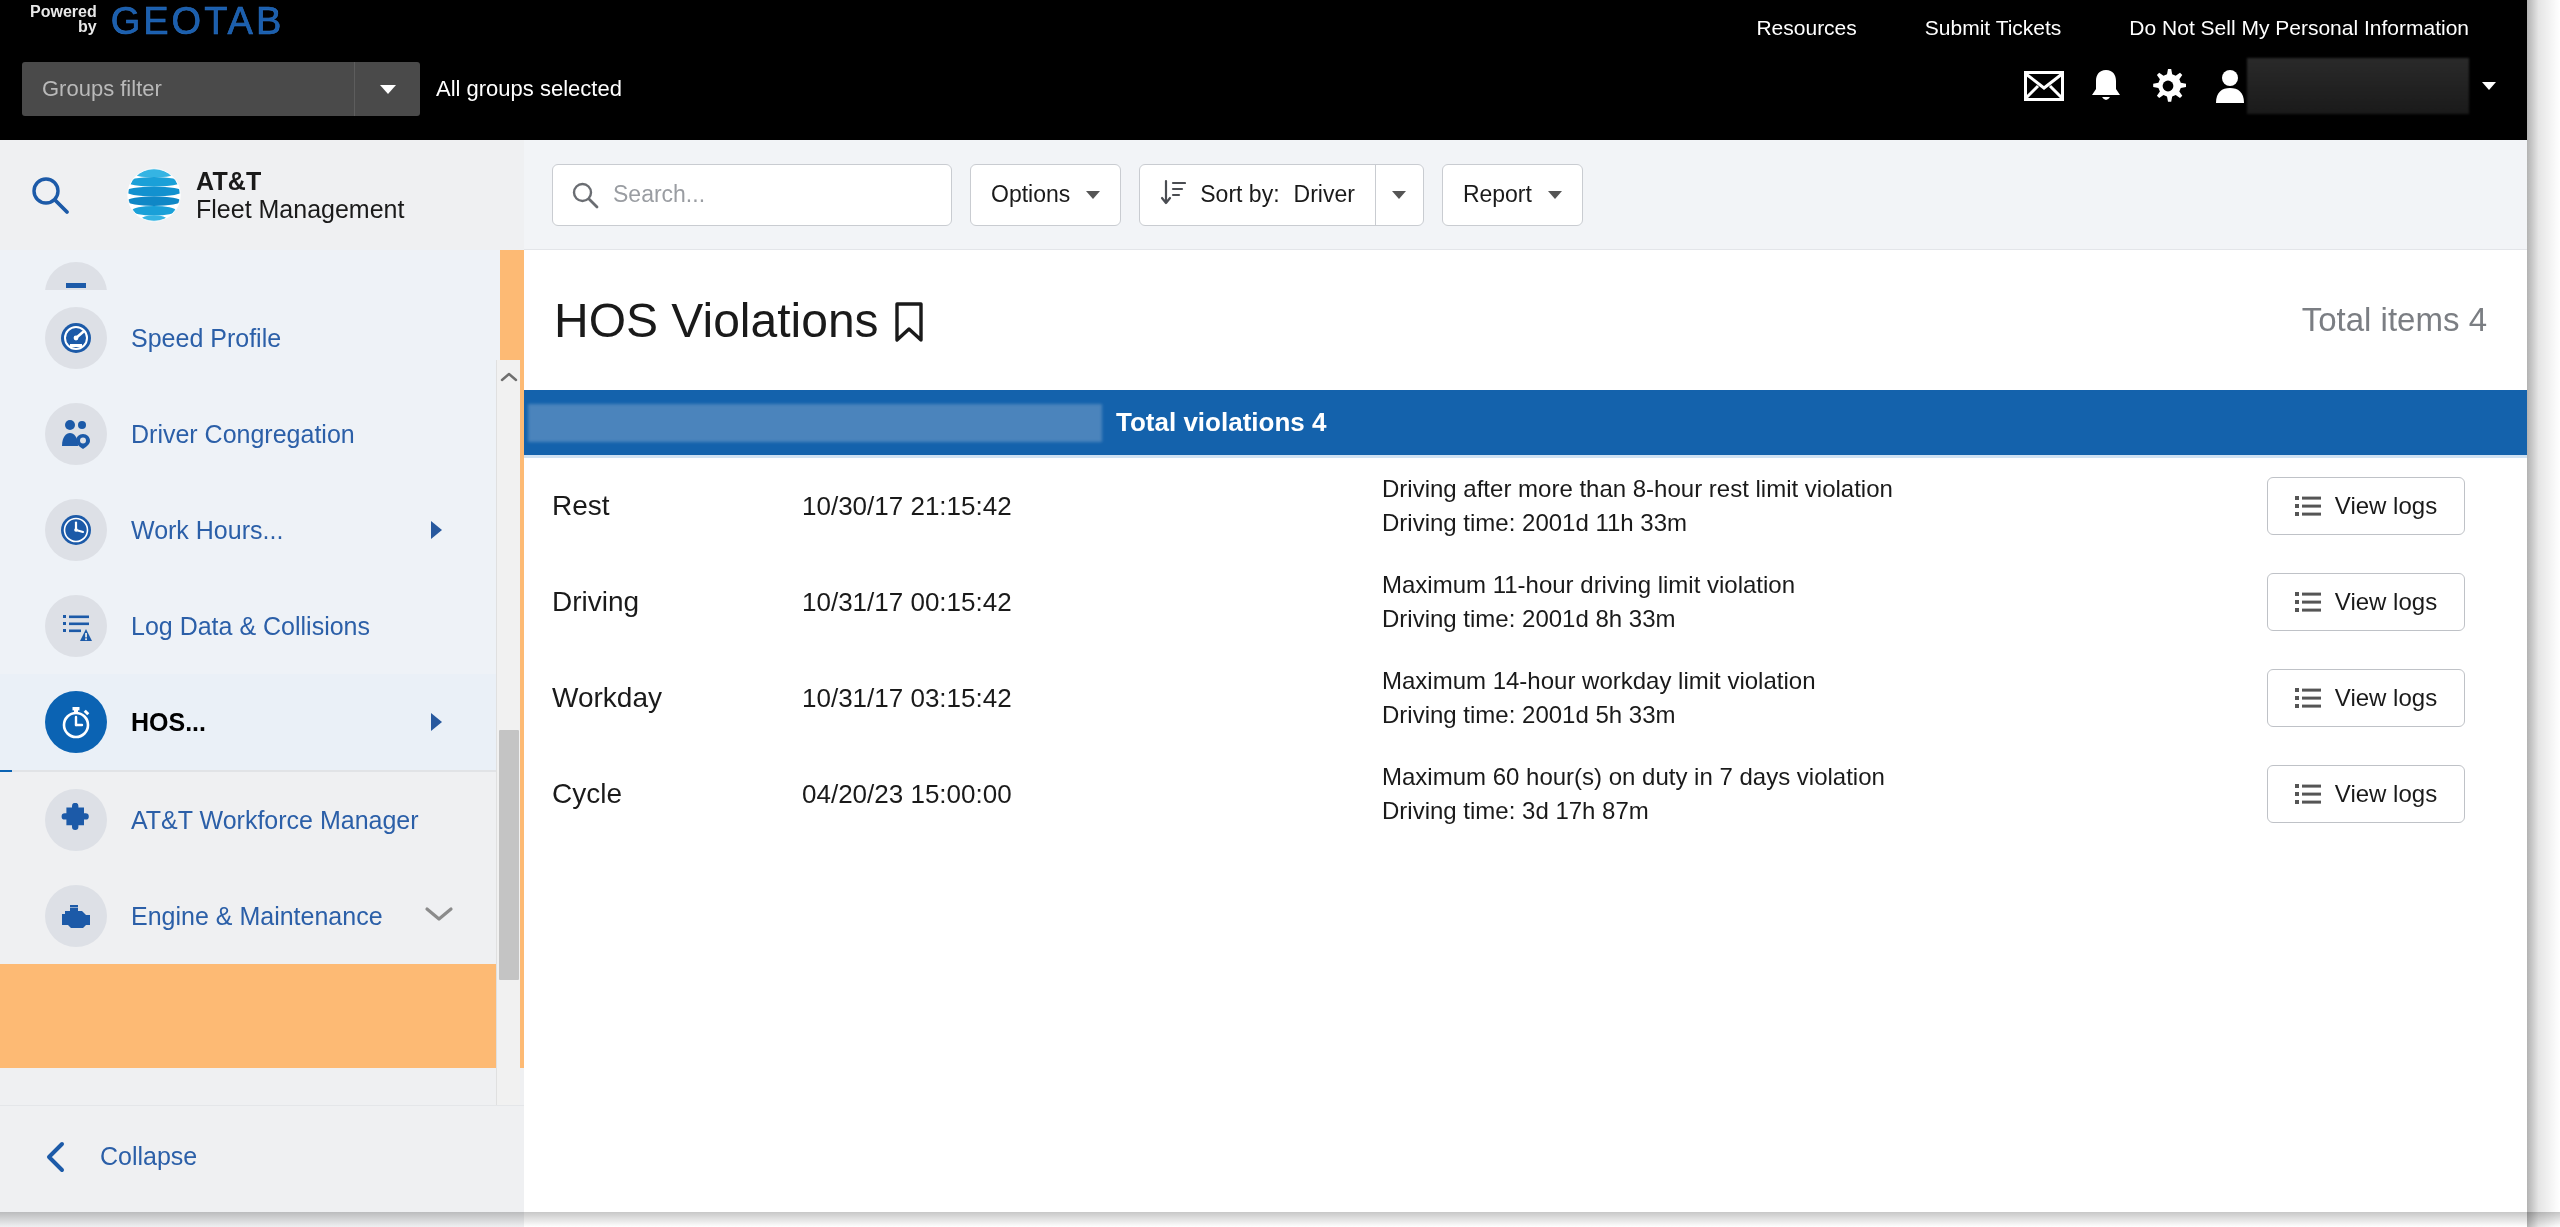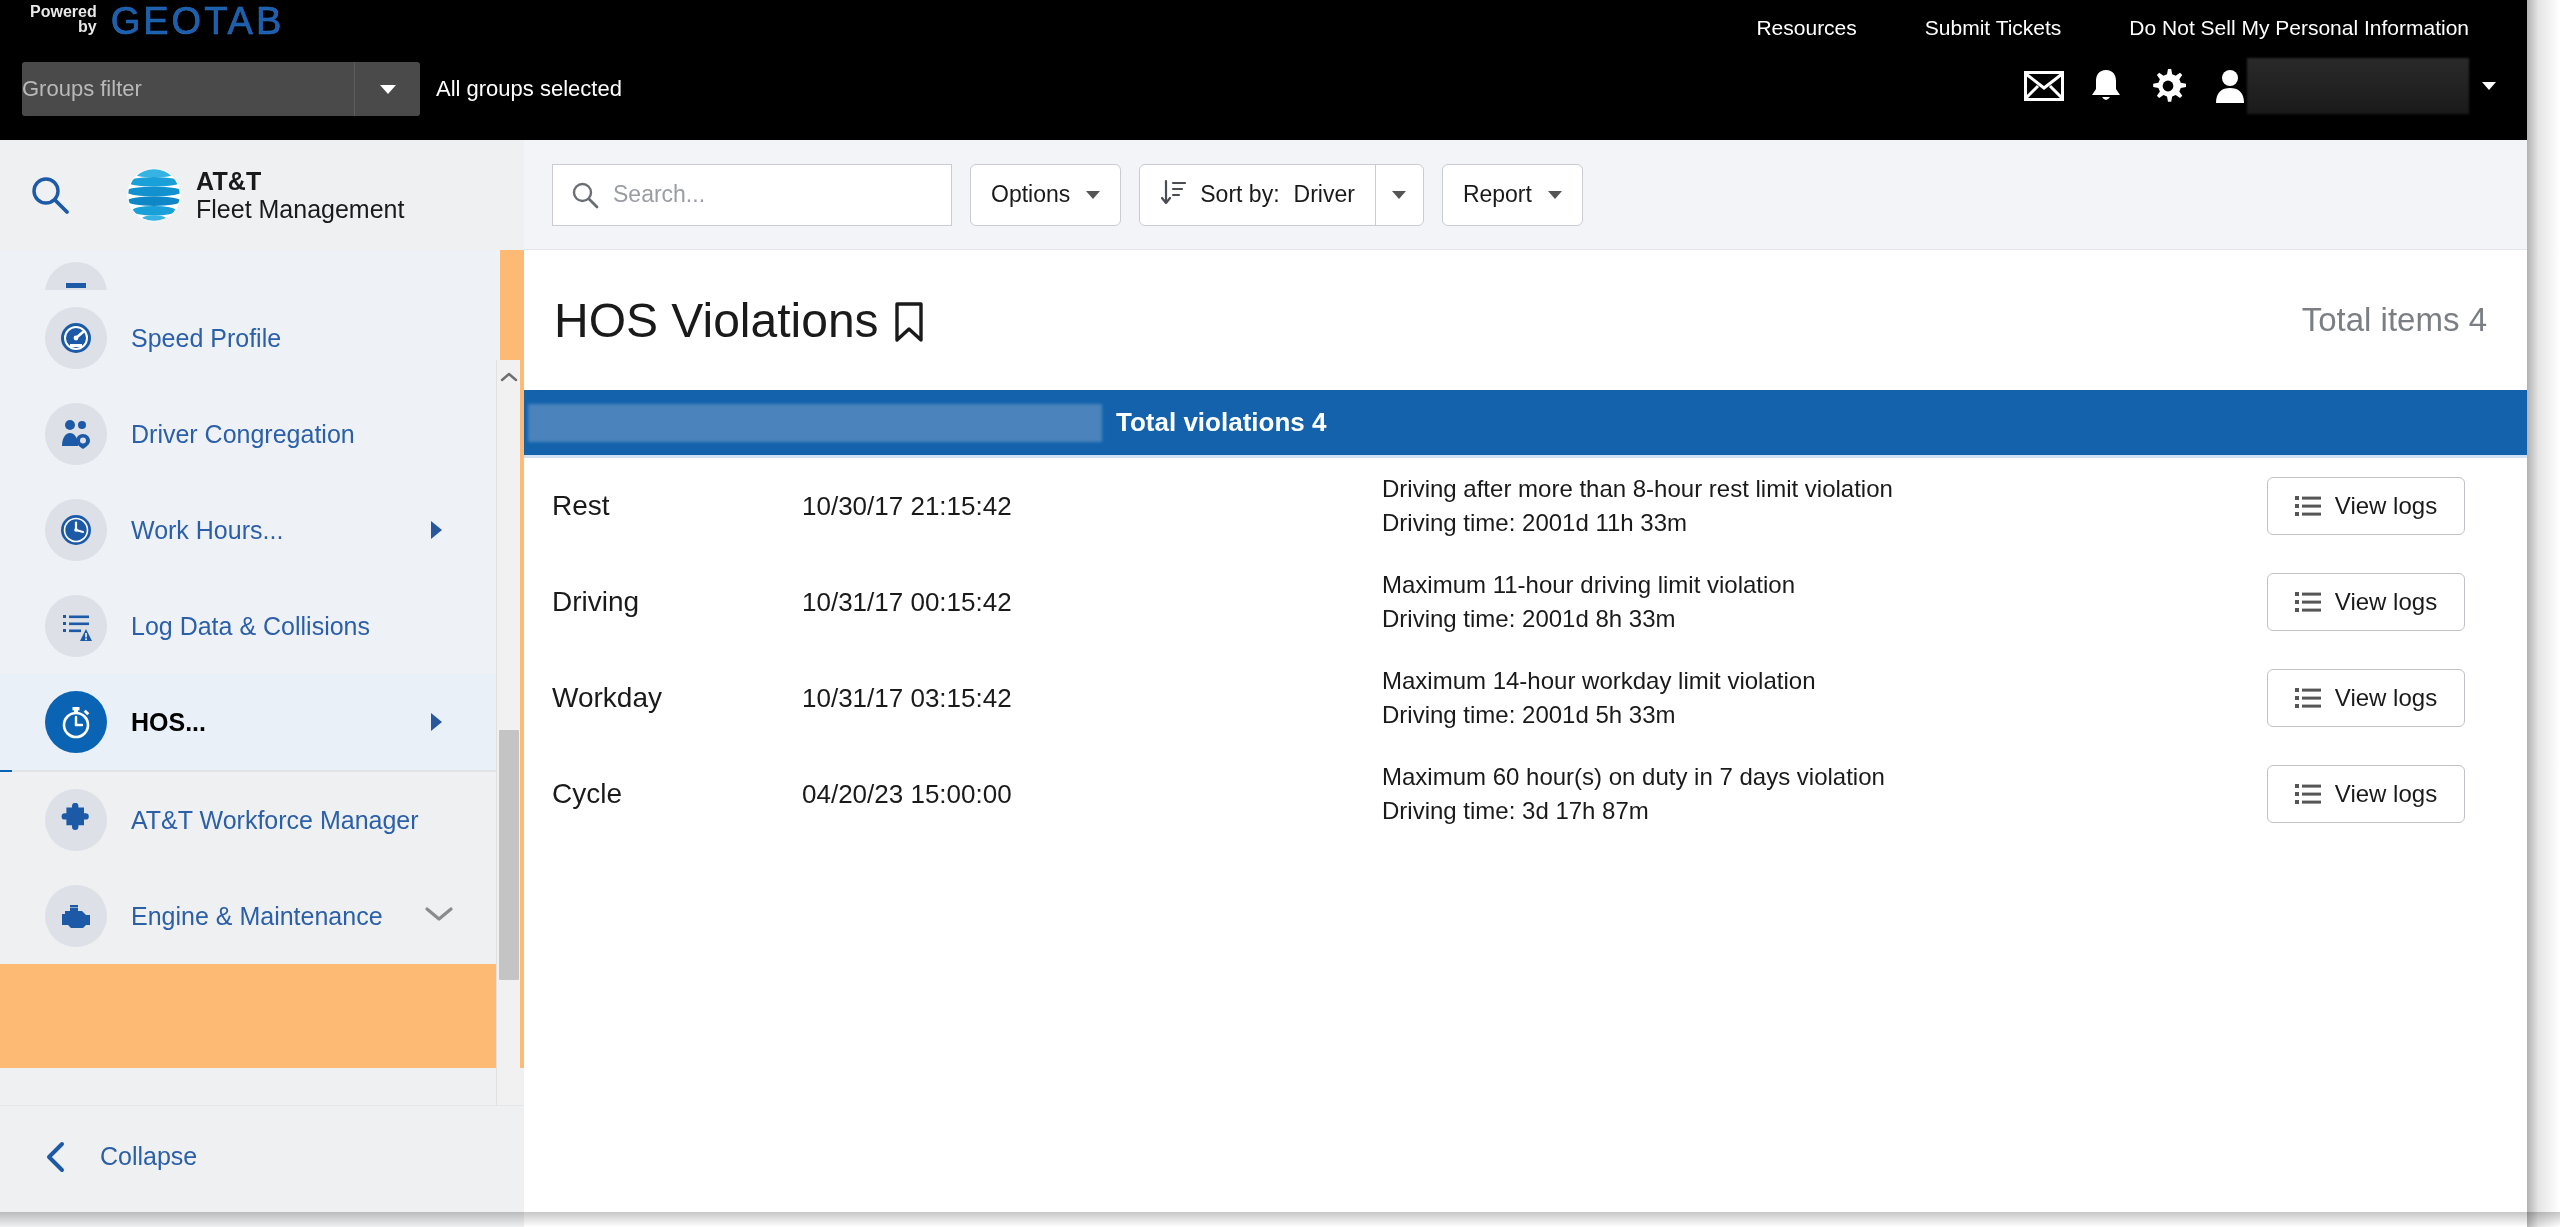--- a/index.html
+++ b/index.html
@@ -46,20 +46,21 @@
 
   .groups-filter {
     position: absolute; left: 22px; top: 62px;
     width: 398px; height: 54px;
     background: #4a4a4a;
     border-radius: 3px;
     display: flex; align-items: center;
   }
   .groups-filter .gf-label {
     flex: 1;
+    padding-left: 20px;
     color: #b9b9b9;
     font-size: 22px;
   }
   .groups-filter .gf-arrow {
     width: 66px; height: 100%;
     border-left: 1px solid #5d5d5d;
     display:flex; align-items:center; justify-content:center;
   }
   .caret-down {
     width: 0; height: 0;
@@ -238,21 +239,21 @@
     background: #f2f4f7;
     border-bottom: 1px solid #e3e5e9;
     display:flex; align-items:center;
     padding-left: 28px;
     gap: 18px;
   }
   .search-box {
     width: 400px; height: 62px;
     background: #ffffff;
     border: 1px solid #c9ccd1;
-    border-radius: 0;
+    border-radius: 6px;
     display:flex; align-items:center;
     padding-left: 18px;
   }
   .search-box .s-ico { color:#6a6d72; display:flex; }
   .search-box input {
     flex:1; border:0; outline:0;
     font-size: 23px; color:#333;
     margin-left: 14px;
     font-family: "Liberation Sans", sans-serif;
     background: transparent;

